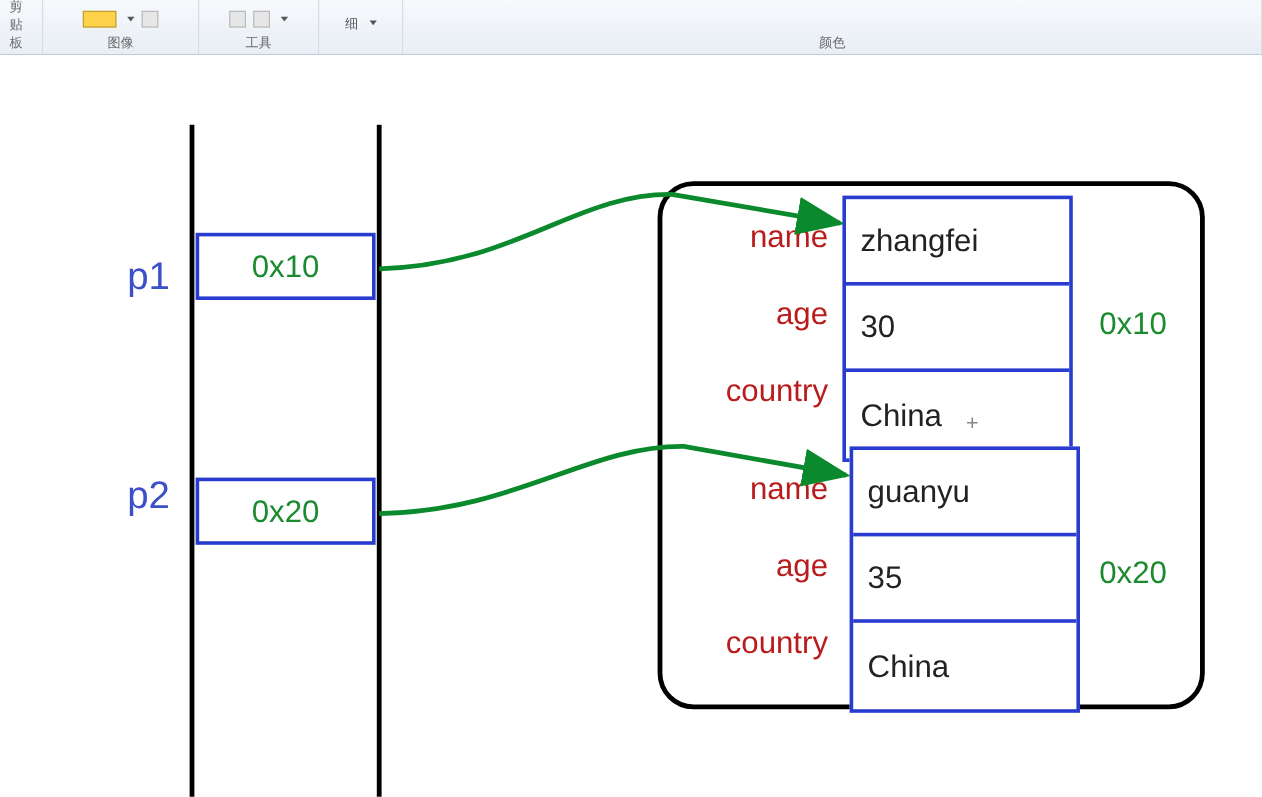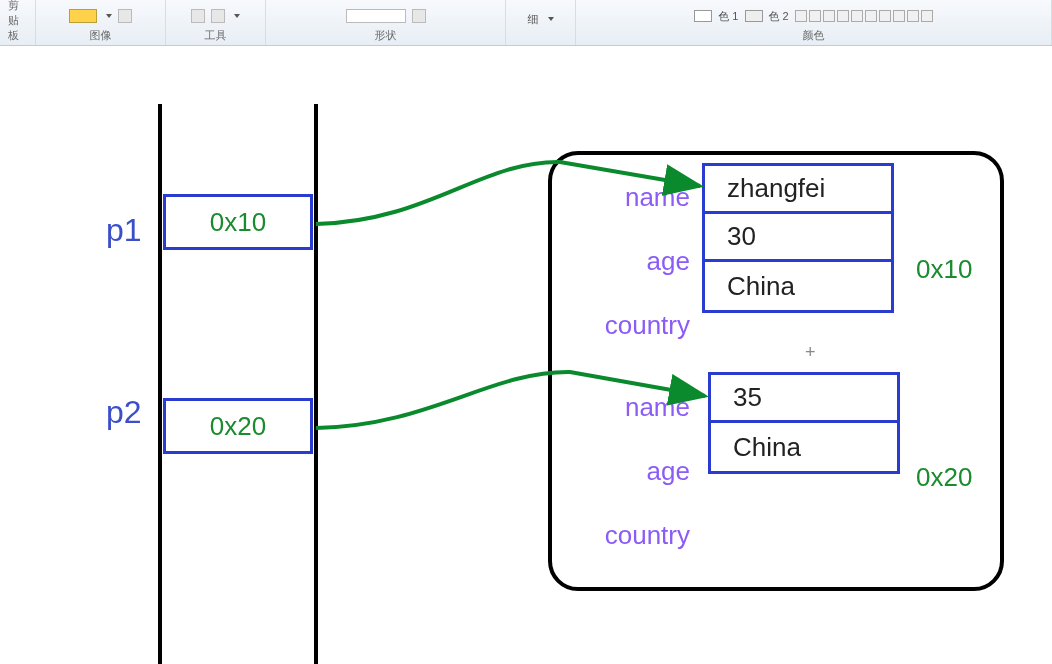--- a/index.html
+++ b/index.html
@@ -118,33 +118,33 @@
     
     
     .obj-table {
       position: absolute;
       width: 192px;
       border: 3px solid #2a3cd0;
       background: #fff;
     }
     .obj-row {
       border-bottom: 3px solid #2a3cd0;
-      height: 48px;
-      display: flex;
-      align-items: center;
-      padding-left: 22px;
+      height: 72px;
+      display: flex;
+      align-items: center;
+      padding-left: 12px;
       font-size: 26px;
       color: #222;
     }
     .obj-row:last-child { border-bottom: none; }
     
     .field-label {
       position: absolute;
       font-size: 26px;
-      color: #8b5cf6;
+      color: #b91c1c;
       text-align: right;
       width: 120px;
     }
     
     .addr-label {
       position: absolute;
       font-size: 26px;
       color: #1a8b2e;
     }
     
@@ -181,53 +181,28 @@
       <div class="ribbon-group-label">图像</div>
     </div>
     <div class="ribbon-group" style="width:100px">
       <div class="ribbon-top">
         <div class="rb-sq"></div>
         <div class="rb-sq"></div>
         <span class="rb-dd"></span>
       </div>
       <div class="ribbon-group-label">工具</div>
     </div>
-    <div class="ribbon-group" style="width:240px">
-      <div class="ribbon-top">
-        <div class="rb-field"></div>
-        <div class="rb-sq"></div>
-      </div>
-      <div class="ribbon-group-label">形状</div>
-    </div>
     <div class="ribbon-group" style="width:70px">
       <div class="ribbon-top">
         <span class="rb-lbl">细</span>
         <span class="rb-dd"></span>
       </div>
       <div class="ribbon-group-label">&nbsp;</div>
     </div>
     <div class="ribbon-group" style="flex:1">
-      <div class="ribbon-top">
-        <div class="rb-color1"></div>
-        <span class="rb-lbl">色 1</span>
-        <div class="rb-color2"></div>
-        <span class="rb-lbl">色 2</span>
-        <div class="rb-swatches">
-          <div class="rb-sw"></div>
-          <div class="rb-sw"></div>
-          <div class="rb-sw"></div>
-          <div class="rb-sw"></div>
-          <div class="rb-sw"></div>
-          <div class="rb-sw"></div>
-          <div class="rb-sw"></div>
-          <div class="rb-sw"></div>
-          <div class="rb-sw"></div>
-          <div class="rb-sw"></div>
-        </div>
-      </div>
       <div class="ribbon-group-label">颜色</div>
     </div>
   </div>
 </div>
 
 <div class="canvas">
 
   <div class="memline" style="left:158px"></div>
   <div class="memline" style="left:314px"></div>
 
@@ -251,20 +226,21 @@
     <div class="obj-row">China</div>
   </div>
 
   <div class="field-label" style="left:570px; top:136px">name</div>
   <div class="field-label" style="left:570px; top:200px">age</div>
   <div class="field-label" style="left:570px; top:264px">country</div>
 
   <div class="addr-label" style="left:916px; top:208px">0x10</div>
 
   <div class="obj-table" style="left:708px; top:326px">
+    <div class="obj-row">guanyu</div>
     <div class="obj-row">35</div>
     <div class="obj-row">China</div>
   </div>
 
   <div class="field-label" style="left:570px; top:346px">name</div>
   <div class="field-label" style="left:570px; top:410px">age</div>
   <div class="field-label" style="left:570px; top:474px">country</div>
 
   <div class="addr-label" style="left:916px; top:416px">0x20</div>
 

